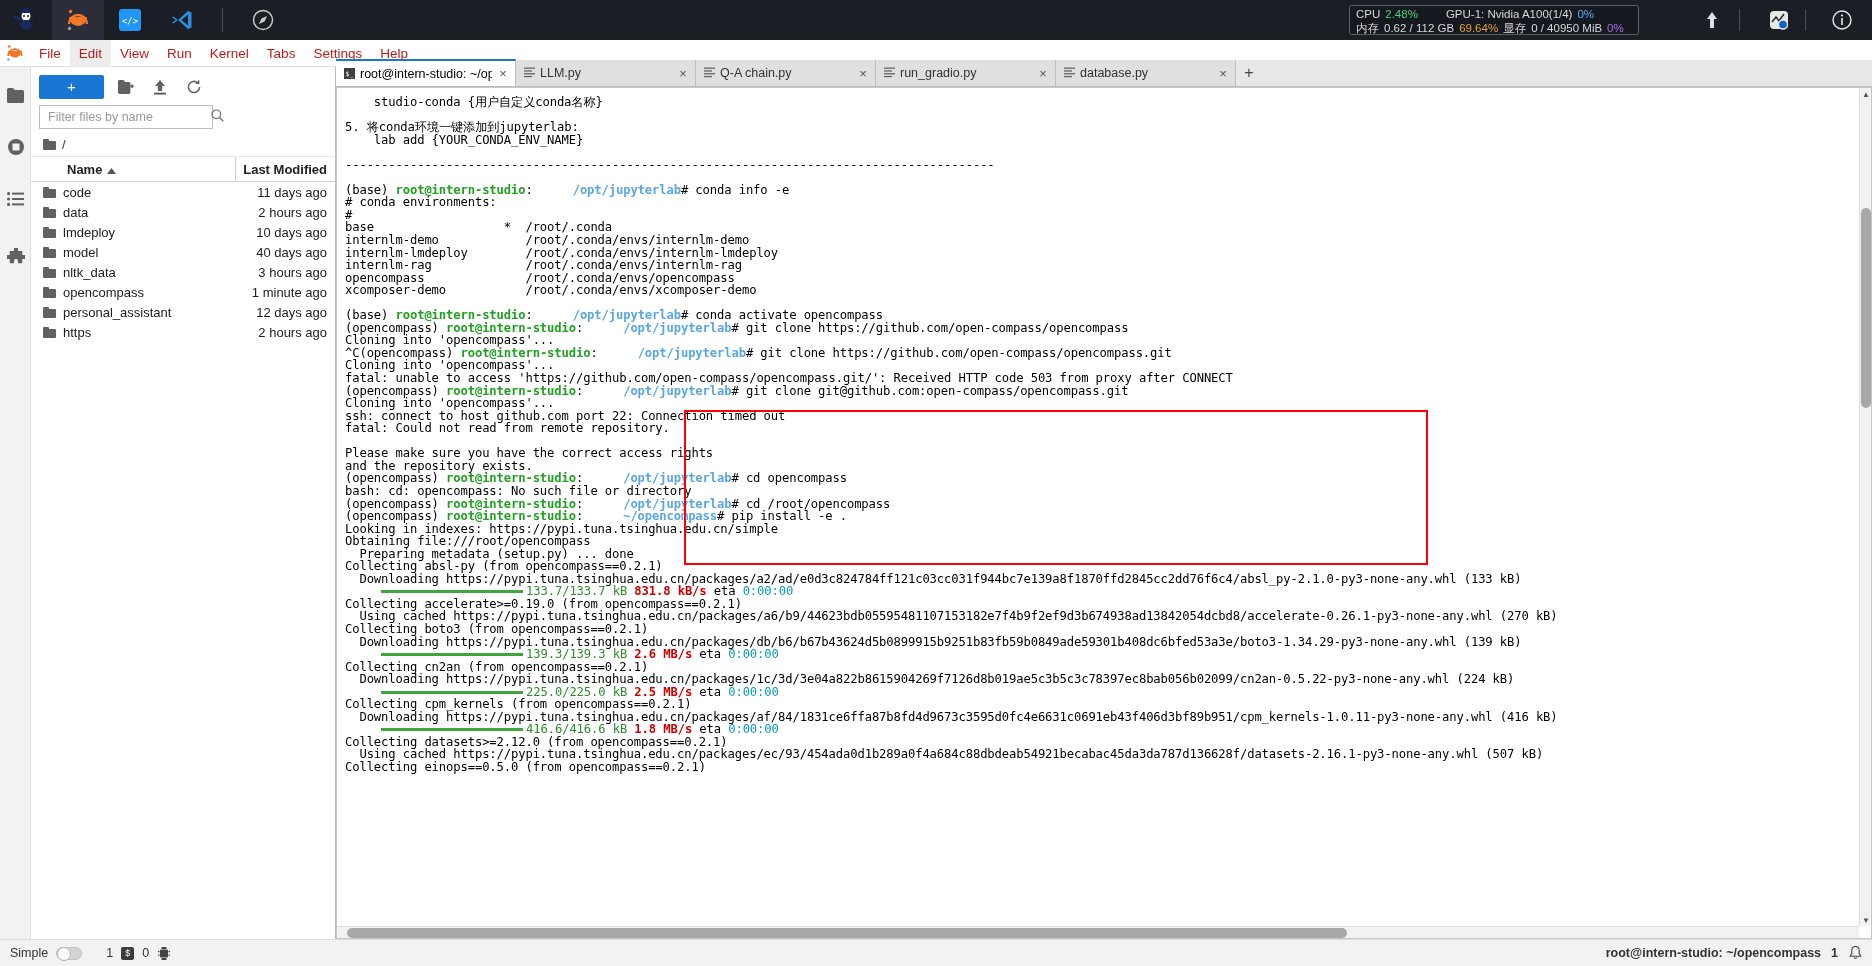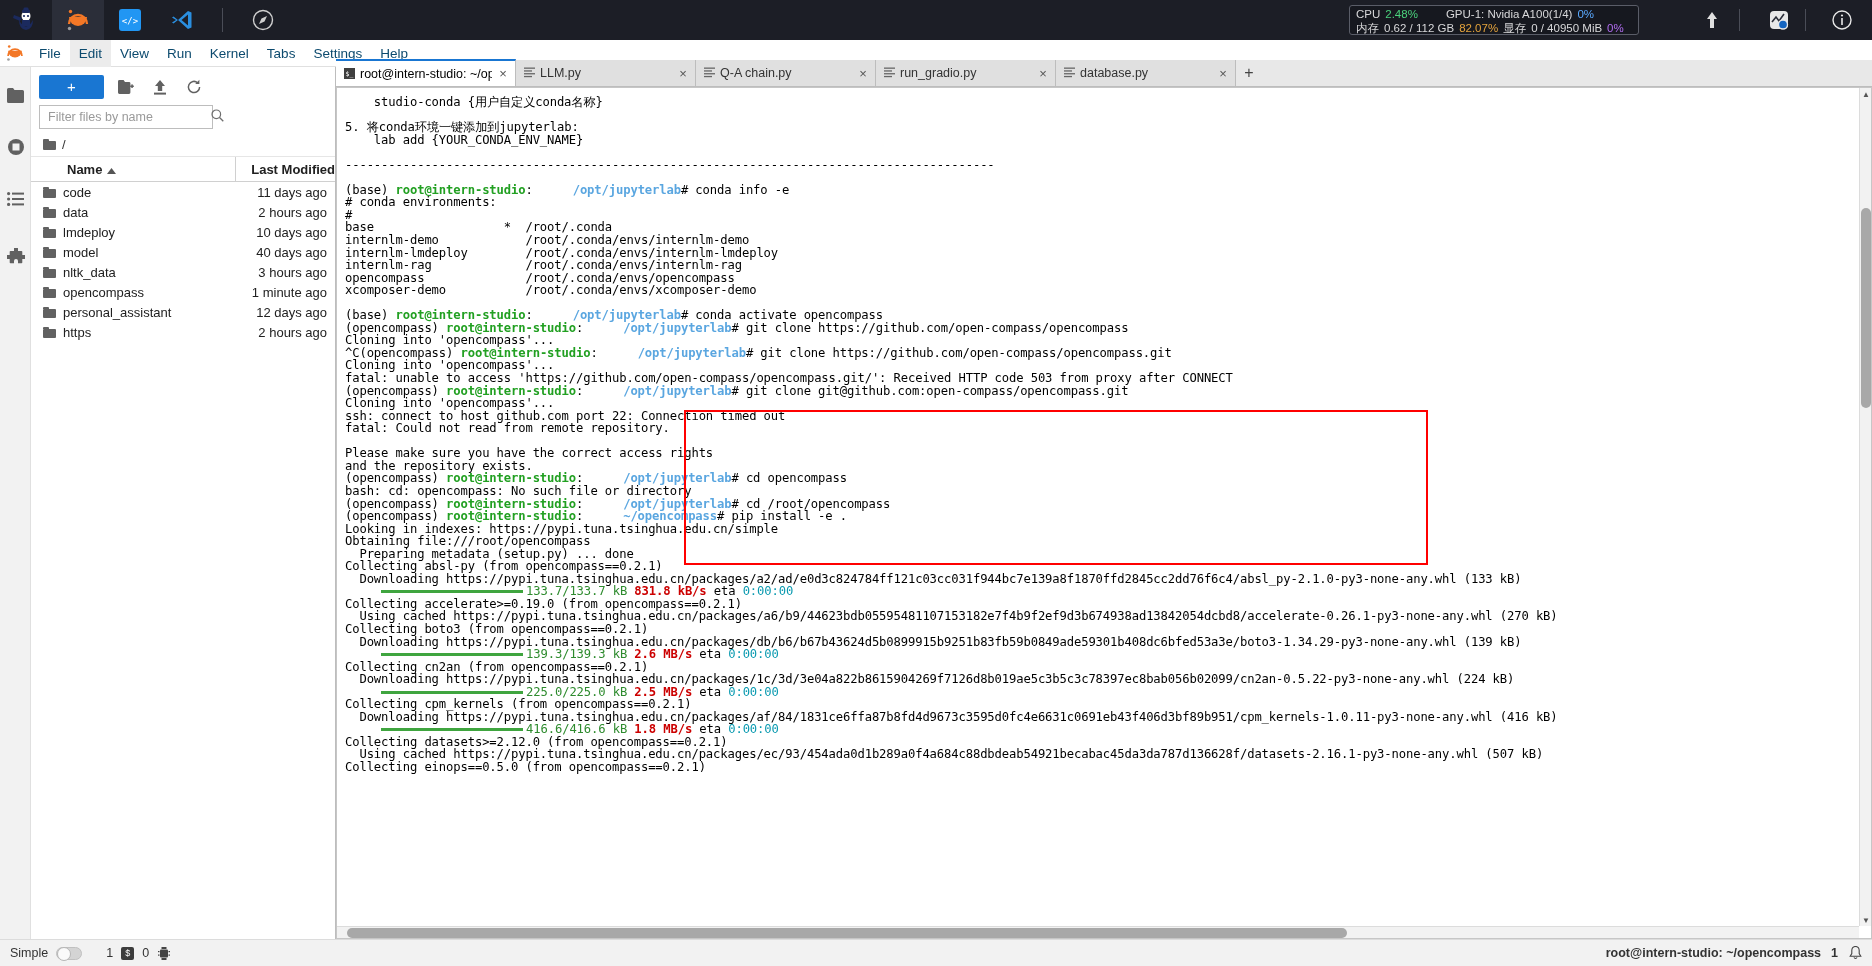--- a/index.html
+++ b/index.html
@@ -52,21 +52,21 @@
   .tb-divider-right {
     position: absolute; top: 9px; width: 1px; height: 22px; background: #4a4d57;
   }
 
   
   #menubar {
     position: absolute; left: 0; top: 40px; width: 1872px; height: 27px;
     background: #ffffff;
     border-bottom: 1px solid #e0e0e0;
     display: flex; align-items: center;
-    font-size: 13.5px; color: #0c4a6e;
+    font-size: 13.5px; color: #b91c1c;
   }
   #menubar .jlogo { width: 30px; height: 27px; display:flex; align-items:center; justify-content:center; }
   #menubar .mi {
     padding: 4px 9px; height: 27px; display:flex; align-items:center;
     cursor: default;
   }
   #menubar .mi.hl { background: #ececec; }
 
   
   #activitybar {
@@ -110,21 +110,21 @@
     padding: 0 8px 0 12px; font-size: 13px; color: #333;
     border-bottom: 1px solid #e6e6e6;
   }
   #fb-header {
     height: 25px; display: flex; align-items: center;
     border-bottom: 1px solid #d0d0d0;
     font-size: 13px; font-weight: bold; color: #212121;
     padding-left: 12px;
   }
   #fb-header .col-name { flex: 1; display: flex; align-items: center; gap: 5px; padding-left: 24px; }
-  #fb-header .col-mod { width: 100px; text-align: right; border-left: 1px solid #d0d0d0; height: 25px; line-height: 25px;}
+  #fb-header .col-mod { width: 100px; text-align: right; padding-right: 8px; border-left: 1px solid #d0d0d0; height: 25px; line-height: 25px;}
   .fb-row {
     height: 20px; display: flex; align-items: center;
     font-size: 13px; color: #212121; padding-left: 12px; cursor: pointer;
   }
   .fb-row .nm { flex: 1; display: flex; align-items: center; gap: 7px; }
   .fb-row .md { width: 110px; text-align: right; padding-right: 8px; color: #212121; }
 
   .folder-ico { width: 13px; height: 11px; position: relative; display:inline-block; }
   .folder-ico::before {
     content:''; position:absolute; left:0; top:0; width:6px; height:2.5px;
@@ -306,21 +306,21 @@
         <span class="gap"></span>
       <span class="lbl">GPU-1: Nvidia A100(1/4)</span>
         <span class="sp"></span>
       <span class="blue">0%</span>
     </div>
     <div class="row">
       <span class="lbl">内存</span>
         <span class="sp"></span>
       <span class="lbl">0.62 / 112 GB</span>
         <span class="sp"></span>
-      <span class="orange">82.07%</span>
+      <span class="orange">69.64%</span>
       <span class="sp"></span>
       <span class="lbl">显存</span>
         <span class="sp"></span>
       <span class="lbl">0 / 40950 MiB</span>
         <span class="sp"></span>
       <span class="purple">0%</span>
     </div>
   </div>
 
   <div class="tb-icon-right" style="left:1700px;">

